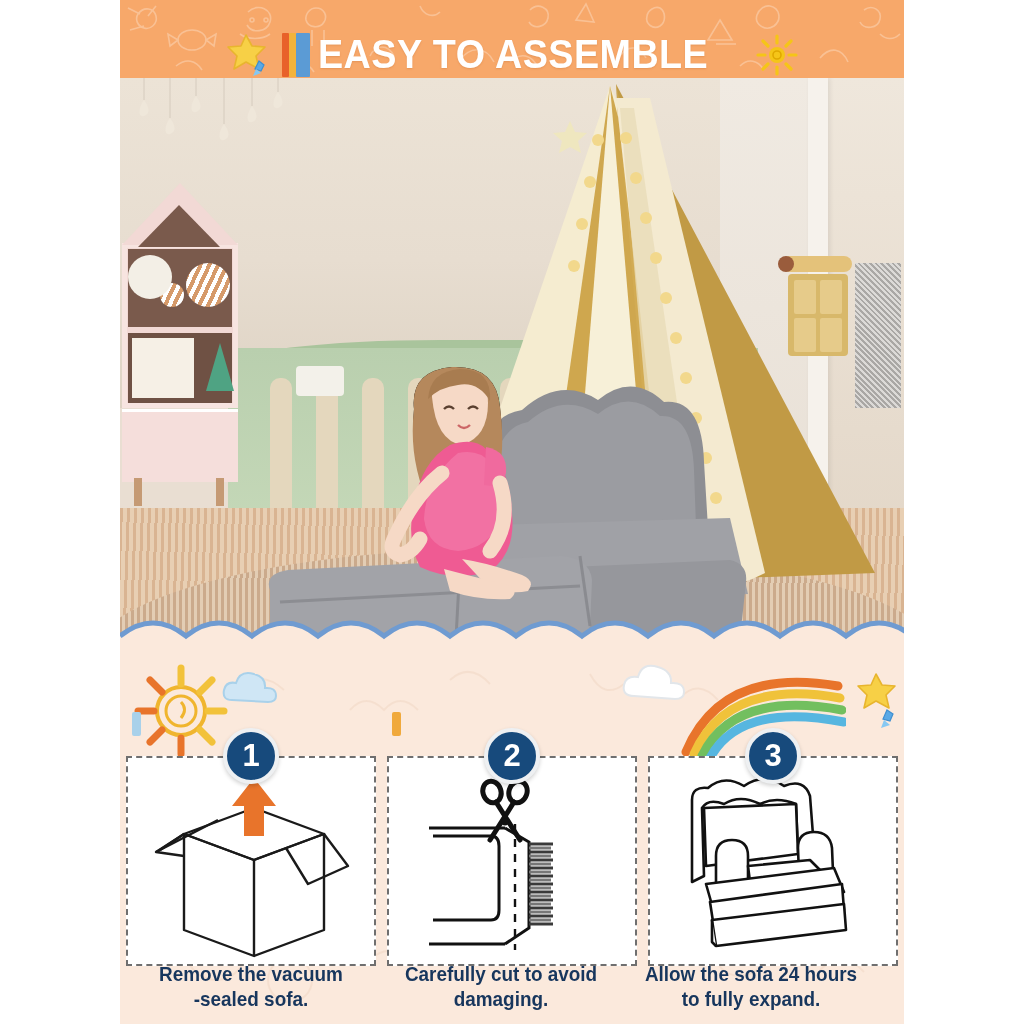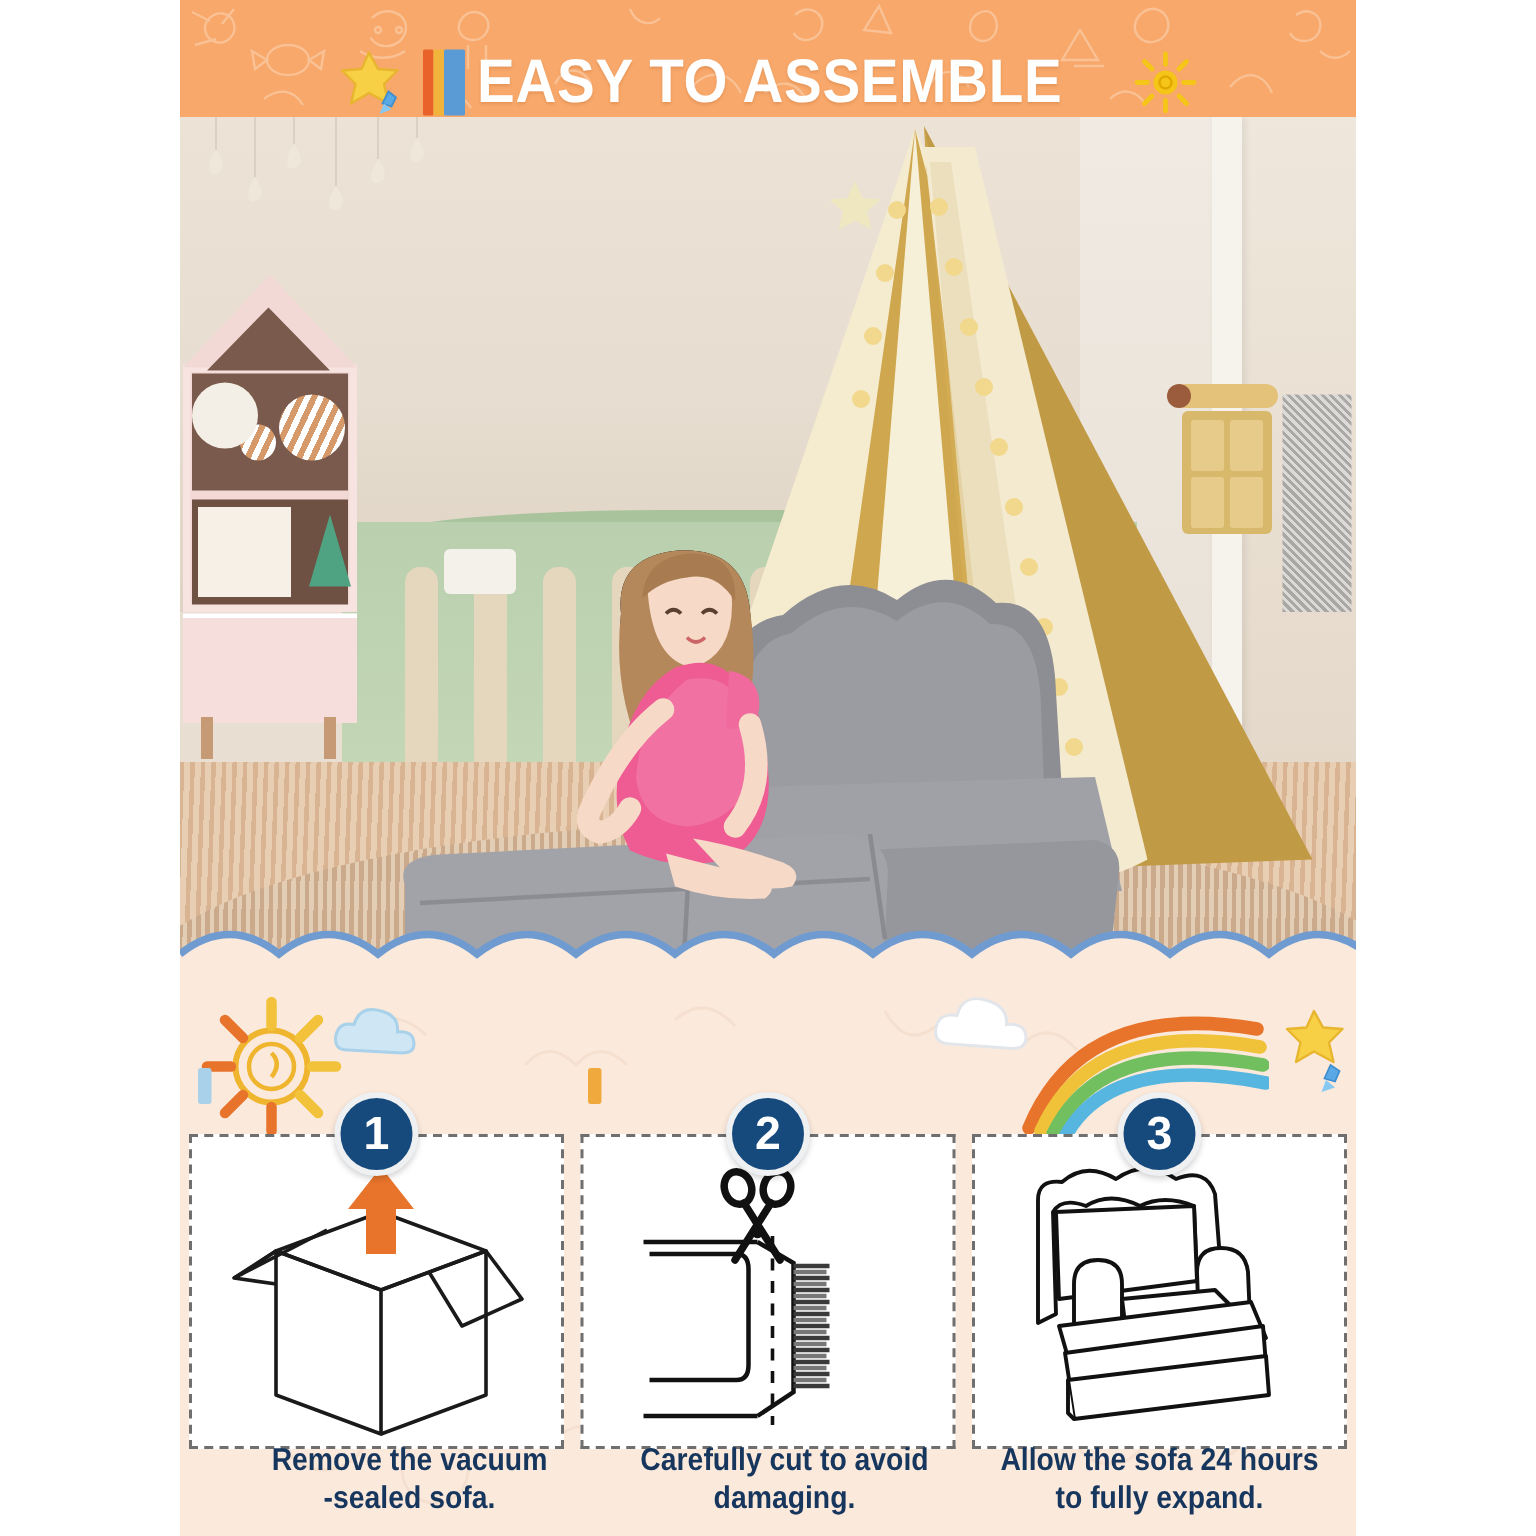--- a/index.html
+++ b/index.html
@@ -111,21 +111,21 @@
   .step-badge{
     position:absolute;left:50%;top:0;transform:translateX(-50%);
     width:56px;height:56px;border-radius:50%;
     background:#174a7c;border:4px solid #eef0f2;box-sizing:border-box;
     color:#fff;font-size:31px;font-weight:bold;line-height:48px;text-align:center;
     box-shadow:0 2px 4px rgba(0,0,0,.18);z-index:5;
   }
   .step-art{position:absolute;left:0;top:28px;width:250px;height:210px;}
   .captions{
     position:absolute;left:0;top:312px;width:784px;
-    display:flex;justify-content:flex-end;padding:0 6px;box-sizing:border-box;
+    display:flex;justify-content:flex-start;padding:0 6px;box-sizing:border-box;
   }
   .caption{
     width:250px;text-align:center;color:#17365d;
     font-size:21px;font-weight:bold;line-height:1.18;
     transform:scaleX(.9);
   }
 </style>
 </head>
 <body>
 

